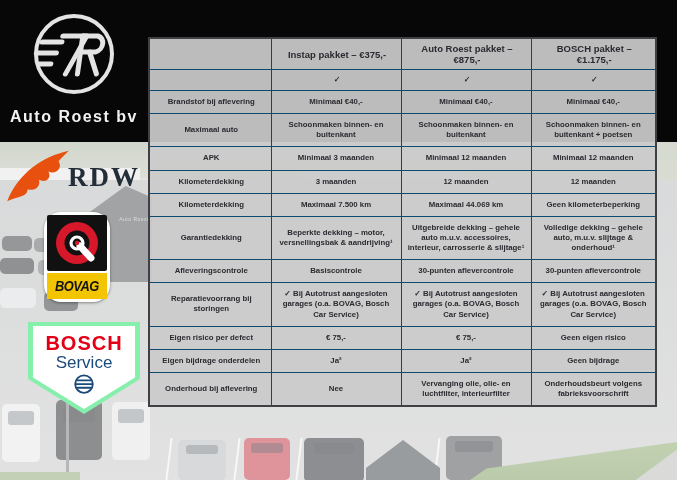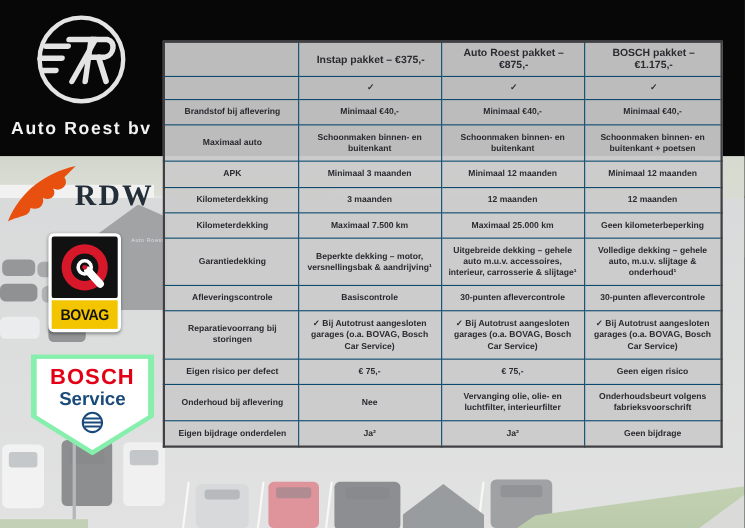--- a/index.html
+++ b/index.html
@@ -33,32 +33,32 @@
                clip-path:polygon(100% 20%,100% 100%,30% 100%);}
   .grass-left{left:0;top:330px;width:80px;height:8px;background:#8fa671;}
   .overlay{left:0;top:0;width:677px;height:338px;background:rgba(255,255,255,.48);}
   
   .brand-col{position:absolute;left:0;top:0;width:120px;height:480px;z-index:4;}
   .ar-logo{position:absolute;left:0;top:6px;width:148px;text-align:center;}
   .ar-name{margin-top:2px;color:#f2f2f2;font-size:16px;font-weight:bold;letter-spacing:1.5px;}
   .rdw{position:absolute;left:4px;top:148px;width:140px;height:58px;display:flex;align-items:center;}
   .rdw-text{font-family:"Liberation Serif",serif;font-weight:bold;font-size:27px;color:#232e38;
             letter-spacing:2px;margin-left:-4px;}
-  .bovag{position:absolute;left:44px;top:212px;width:60px;background:#fff;border-radius:5px;
-         padding:3px;box-shadow:0 1px 3px rgba(0,0,0,.4);}
+  .bovag{position:absolute;left:44px;top:212px;width:60px;background:#fff;border-radius:17px;
+         padding:3px;box-shadow:0 1px 3px rgba(0,0,0,.4);font-style:italic;}
   .bovag-top{position:relative;width:60px;height:56px;background:#111;border-radius:2px;}
   .bovag-bottom{width:60px;height:26px;background:#f2c500;margin-top:2px;display:flex;
                 align-items:center;justify-content:center;}
   .bovag-word{font-size:14px;font-weight:bold;color:#141414;letter-spacing:-.5px;transform:scaleX(.92);}
   .bosch{position:absolute;left:28px;top:322px;width:112px;height:92px;
          clip-path:polygon(0 0,100% 0,100% 62%,50% 100%,0 62%);background:#86efac;}
   .bosch-inner{position:absolute;left:5px;top:4px;width:102px;height:83px;background:#fff;
          clip-path:polygon(0 0,100% 0,100% 62%,50% 100%,0 62%);text-align:center;}
   .bosch-word{margin-top:6px;font-size:20px;font-weight:bold;color:#e30016;letter-spacing:1px;}
-  .bosch-service{font-size:17px;font-weight:bold;color:#1a4a7a;margin-top:-2px;}
+  .bosch-service{font-size:17px;font-weight:normal;color:#1a4a7a;margin-top:-2px;}
   
   table.cmp{position:absolute;left:148px;top:37px;width:507px;z-index:3;border-collapse:collapse;
         table-layout:fixed;background:rgba(202,202,202,.93);color:#2a2a30;border:2px solid #3f3f44;}
   .cmp th,.cmp td{border:1px solid #0c4a6e;vertical-align:middle;text-align:center;font-weight:700;}
   .cmp th{font-size:9.5px;height:26px;padding:2px 6px 2px 8px;}
   .cmp td{font-size:7.8px;line-height:1.3;padding:6px 6px;}
   .cmp td.lbl{padding-left:5px;padding-right:3px;}
   .cmp tr.check td{height:14px;padding:3px 6px 3px 8px;font-size:8px;}
 </style>
 </head>
@@ -203,21 +203,21 @@
     </tr>
         <tr>
       <td class="lbl">Kilometerdekking</td>
       <td>3 maanden</td>
       <td>12 maanden</td>
       <td>12 maanden</td>
     </tr>
         <tr>
       <td class="lbl">Kilometerdekking</td>
       <td>Maximaal 7.500 km</td>
-      <td>Maximaal 25.000 km</td>
+      <td>Maximaal 44.069 km</td>
       <td>Geen kilometerbeperking</td>
     </tr>
         <tr>
       <td class="lbl">Garantiedekking</td>
       <td>Beperkte dekking – motor, versnellingsbak &amp; aandrijving¹</td>
       <td>Uitgebreide dekking – gehele auto m.u.v. accessoires, interieur, carrosserie &amp; slijtage¹</td>
       <td>Volledige dekking – gehele auto, m.u.v. slijtage &amp; onderhoud¹</td>
     </tr>
         <tr>
       <td class="lbl">Afleveringscontrole</td>
@@ -231,27 +231,27 @@
       <td>✓ Bij Autotrust aangesloten garages (o.a. BOVAG, Bosch Car Service)</td>
       <td>✓ Bij Autotrust aangesloten garages (o.a. BOVAG, Bosch Car Service)</td>
     </tr>
         <tr>
       <td class="lbl">Eigen risico per defect</td>
       <td>€ 75,-</td>
       <td>€ 75,-</td>
       <td>Geen eigen risico</td>
     </tr>
         <tr>
+      <td class="lbl">Eigen bijdrage onderdelen</td>
+      <td>Ja²</td>
+      <td>Ja²</td>
+      <td>Geen bijdrage</td>
+    </tr>
+        <tr>
       <td class="lbl">Onderhoud bij aflevering</td>
       <td>Nee</td>
       <td>Vervanging olie, olie- en luchtfilter, interieurfilter</td>
       <td>Onderhoudsbeurt volgens fabrieksvoorschrift</td>
     </tr>
-        <tr>
-      <td class="lbl">Eigen bijdrage onderdelen</td>
-      <td>Ja²</td>
-      <td>Ja²</td>
-      <td>Geen bijdrage</td>
-    </tr>
       </tbody>
   </table>
 
 </div>
 
 </body></html>

